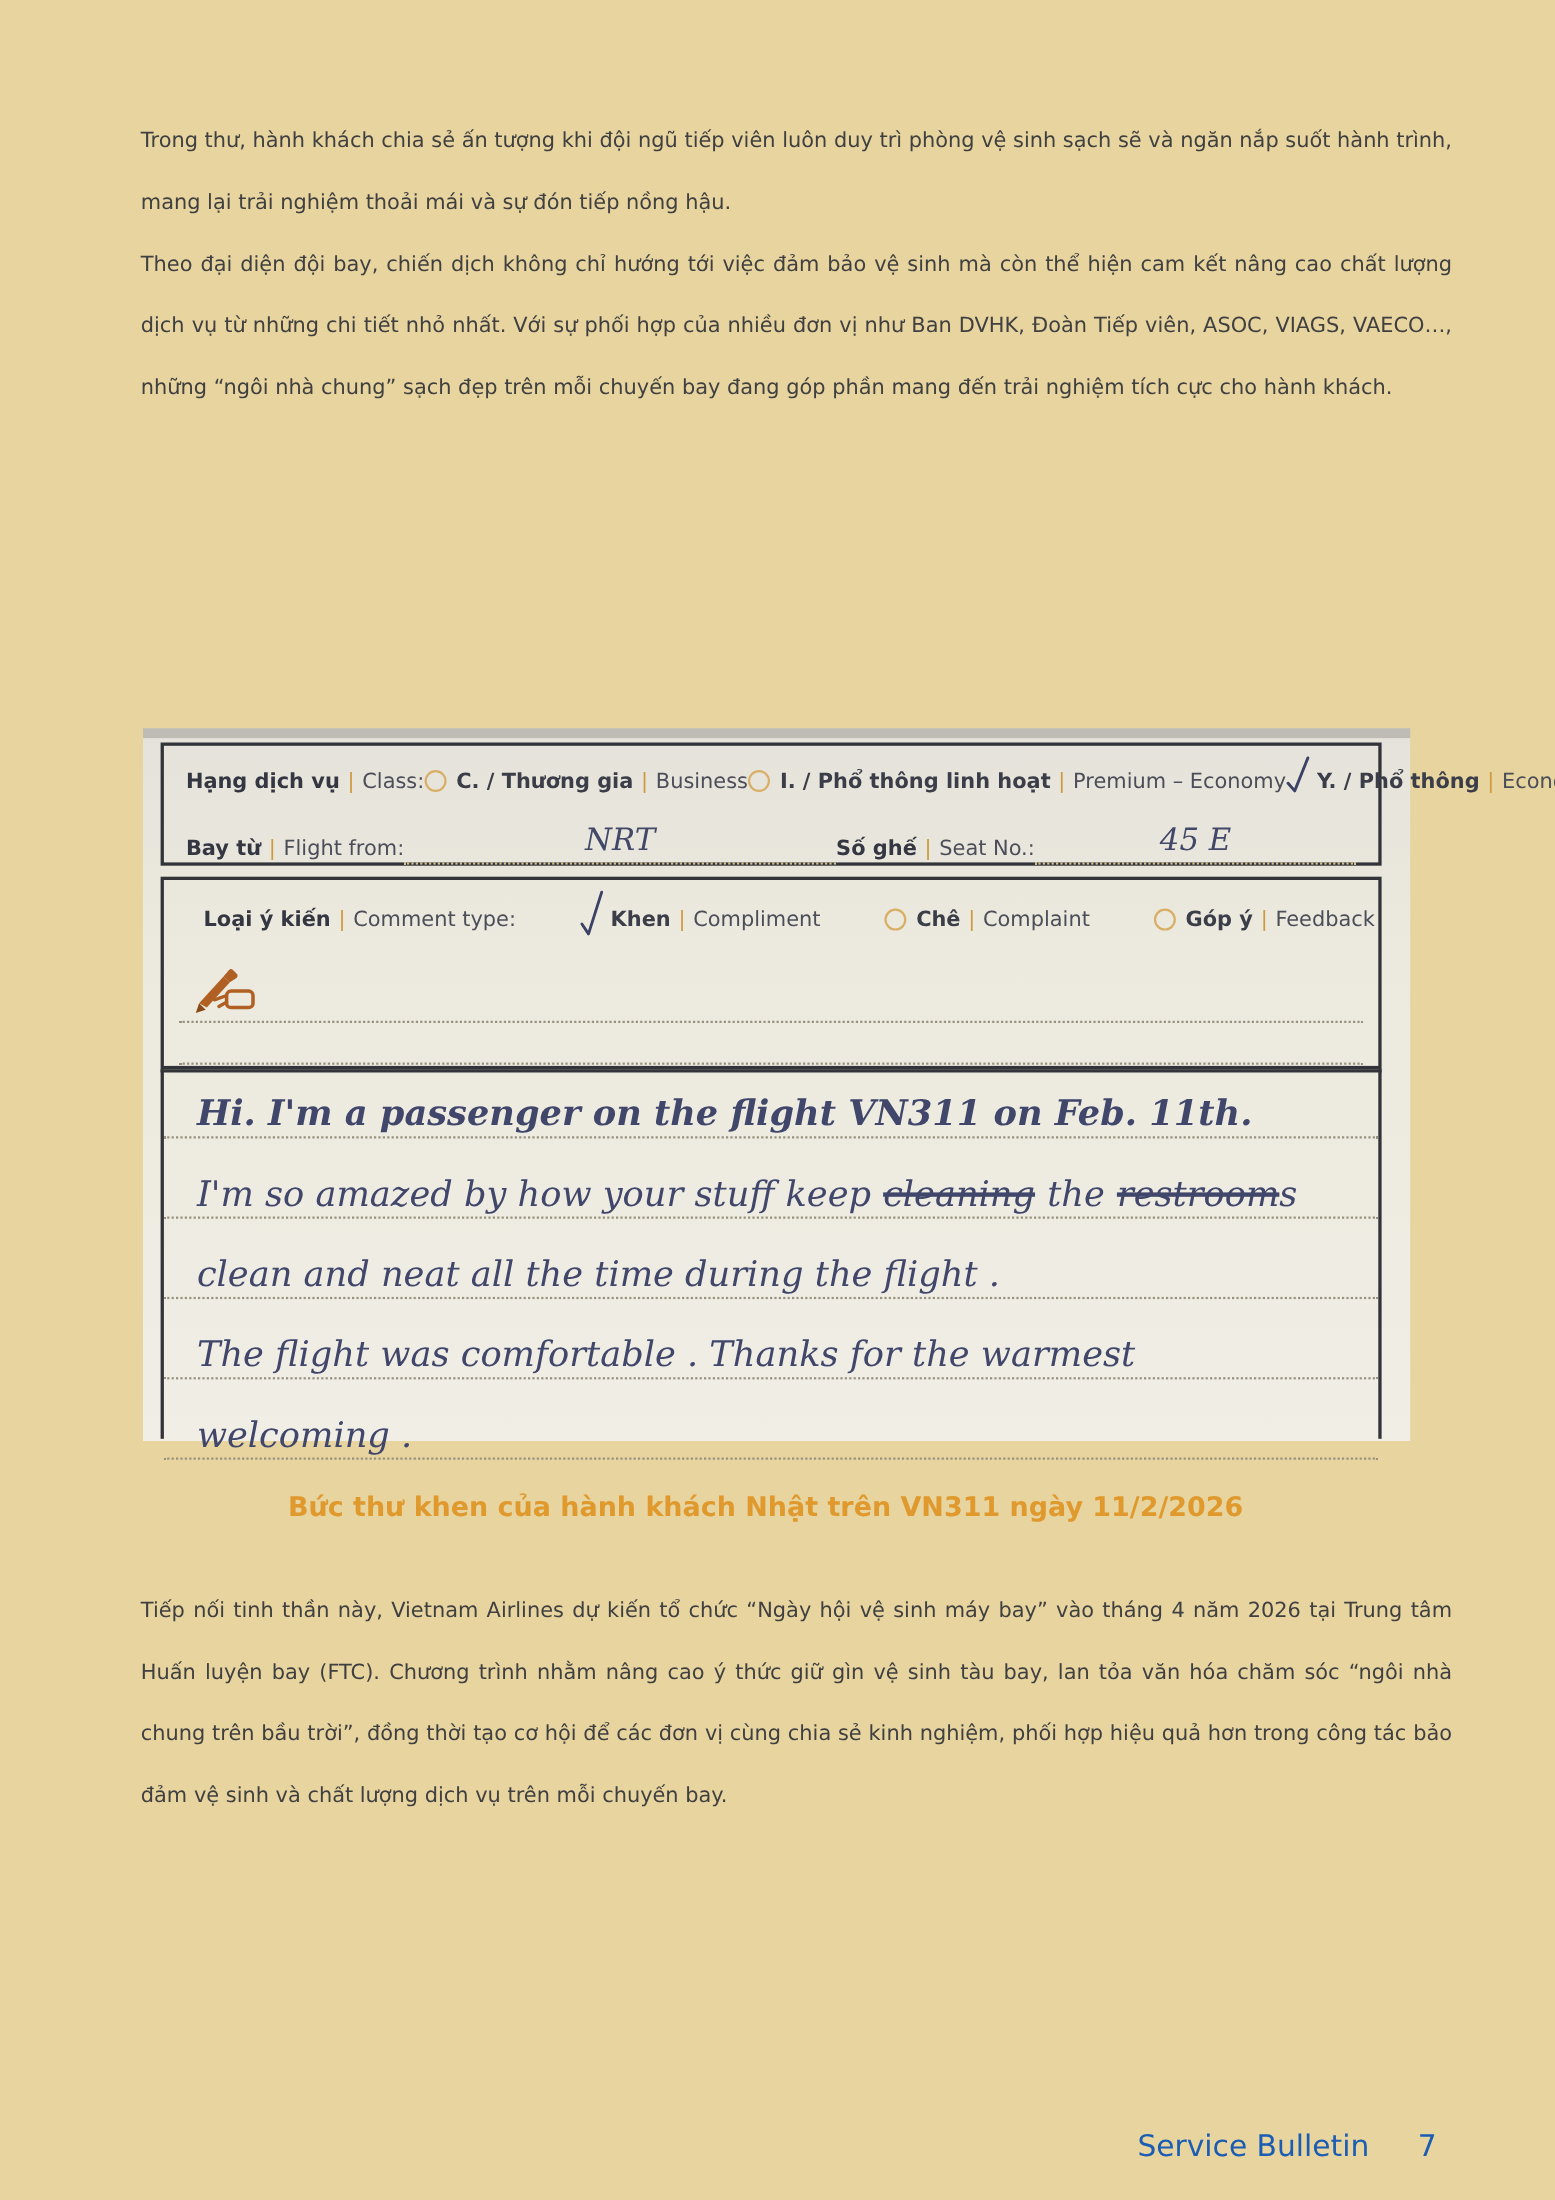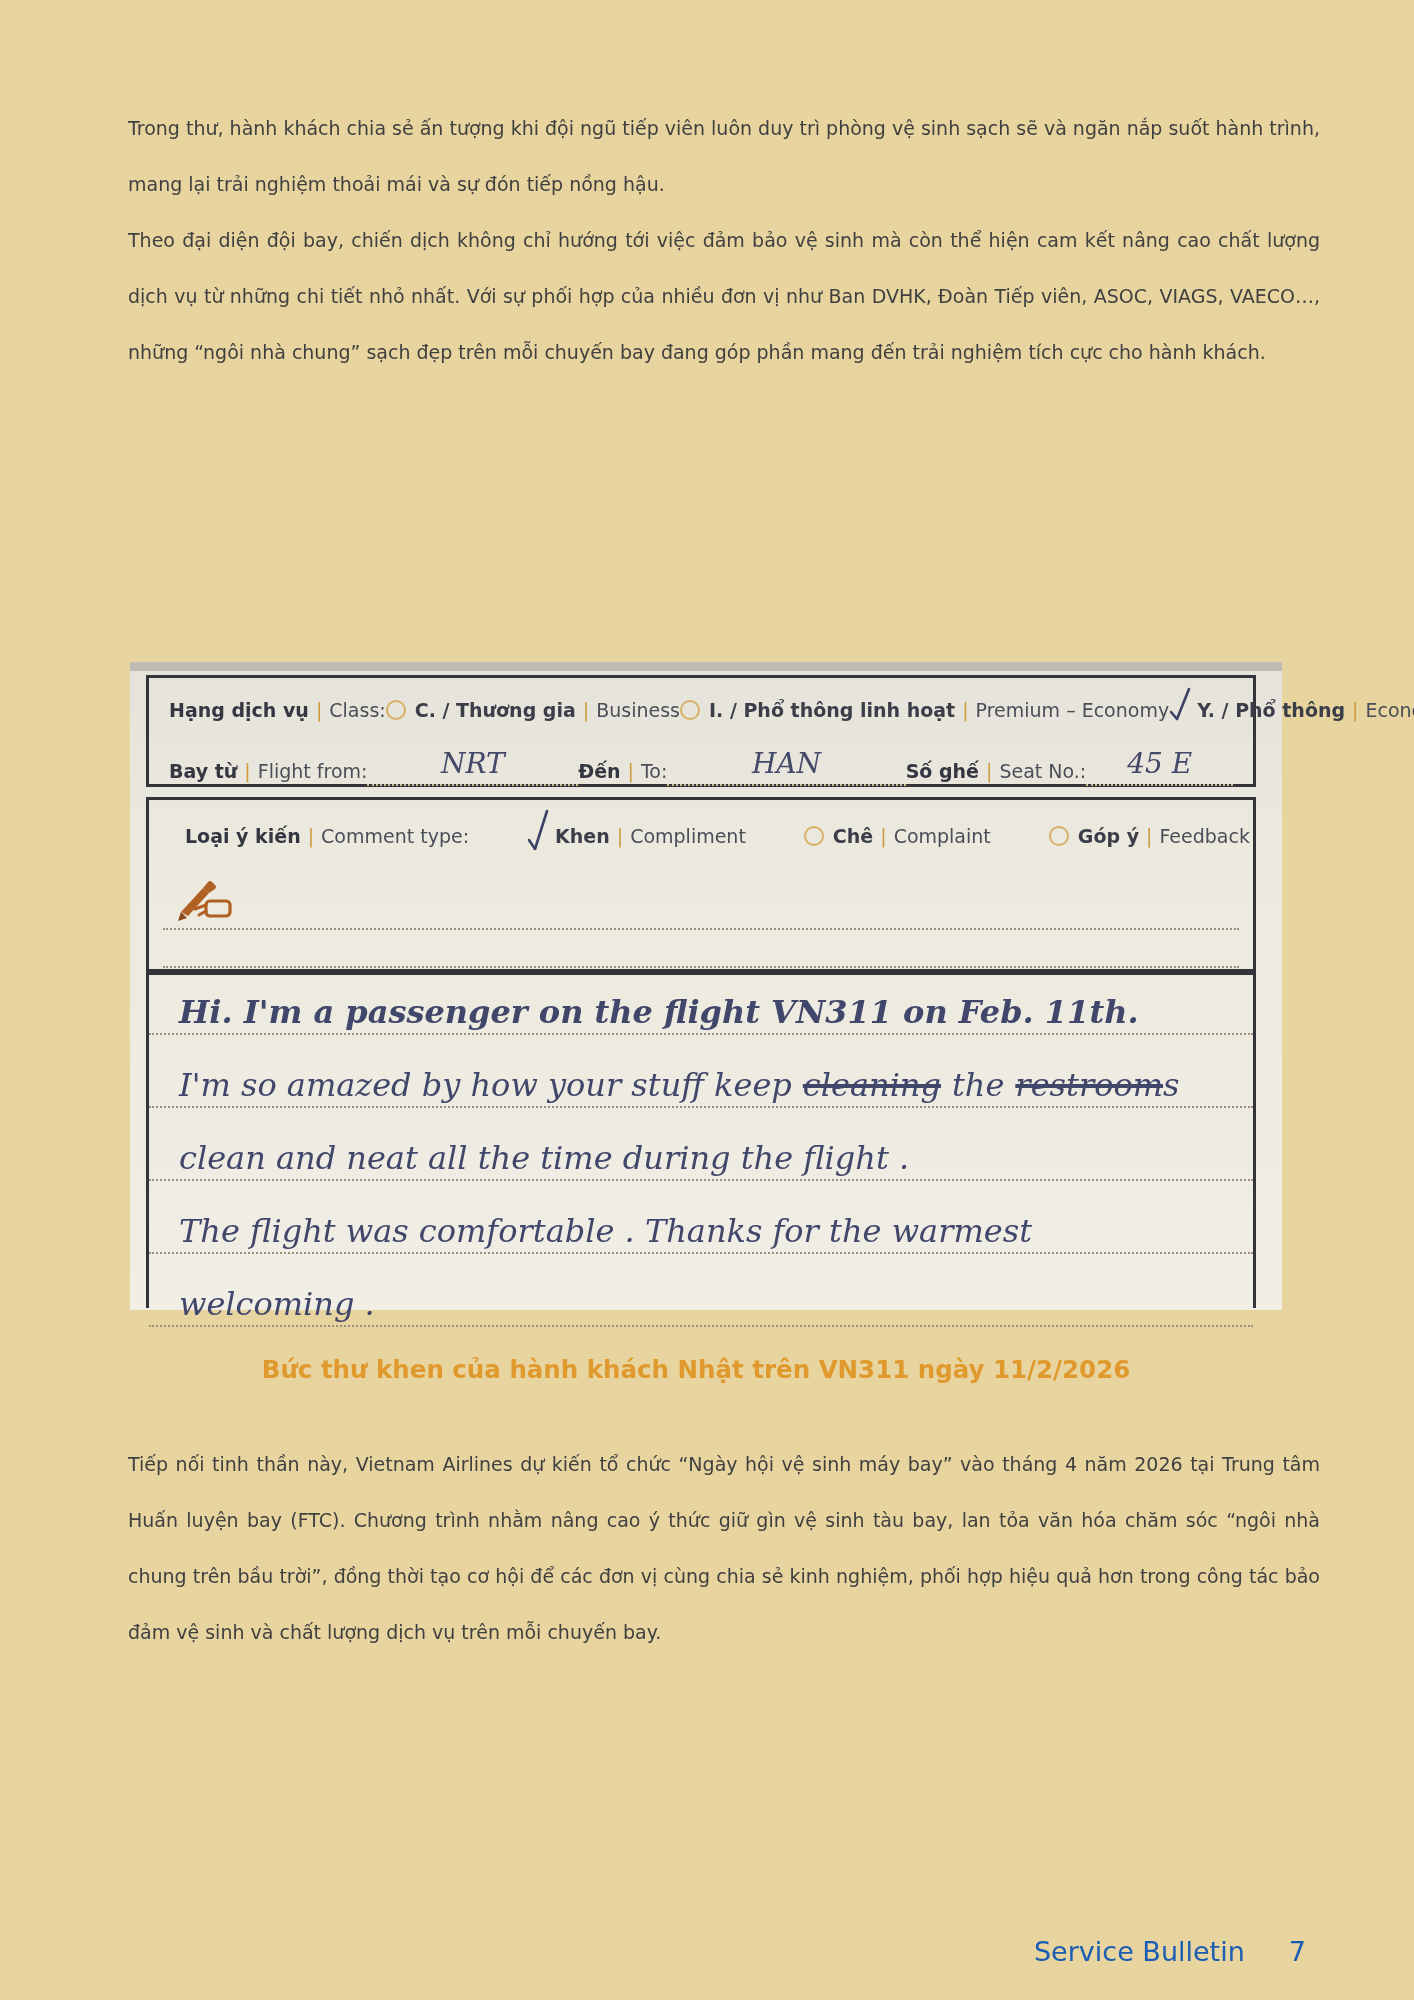--- a/index.html
+++ b/index.html
@@ -137,24 +137,20 @@
           <span class="en">Economy</span>
       </span>
     </div>
 
     <div class="flight-row">
       <span class="fgroup" style="flex:1.25">
         <span class="flbl"><b>Bay từ</b><span class="sep">|</span><span class="en">Flight from:</span></span>
         <span class="fval">NRT</span>
       </span>
       <span class="fgroup">
-        <span class="flbl"><b>Đến</b><span class="sep">|</span><span class="en">To:</span></span>
-        <span class="fval">HAN</span>
-      </span>
-      <span class="fgroup">
         <span class="flbl"><b>Số ghế</b><span class="sep">|</span><span class="en">Seat No.:</span></span>
         <span class="fval">45 E</span>
       </span>
     </div>
   </div>
 
   <div class="form-box box-b">
     <div class="form-row comment-row">
       <span class="flbl"><b>Loại ý kiến</b><span class="sep">|</span><span class="en">Comment type:</span></span>
 

